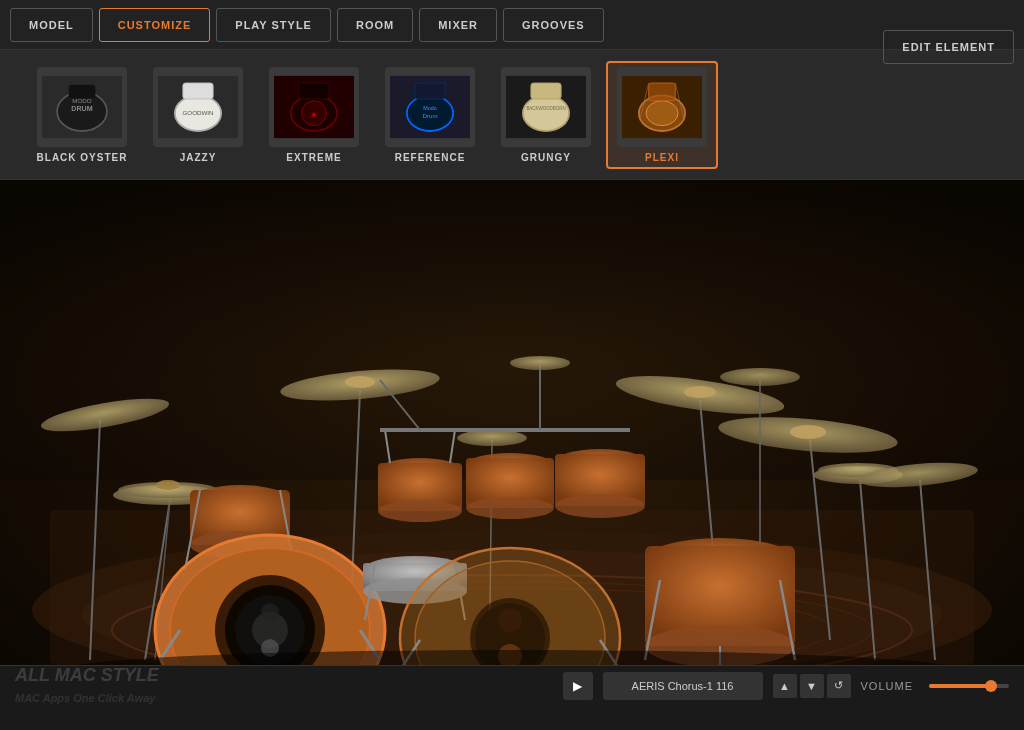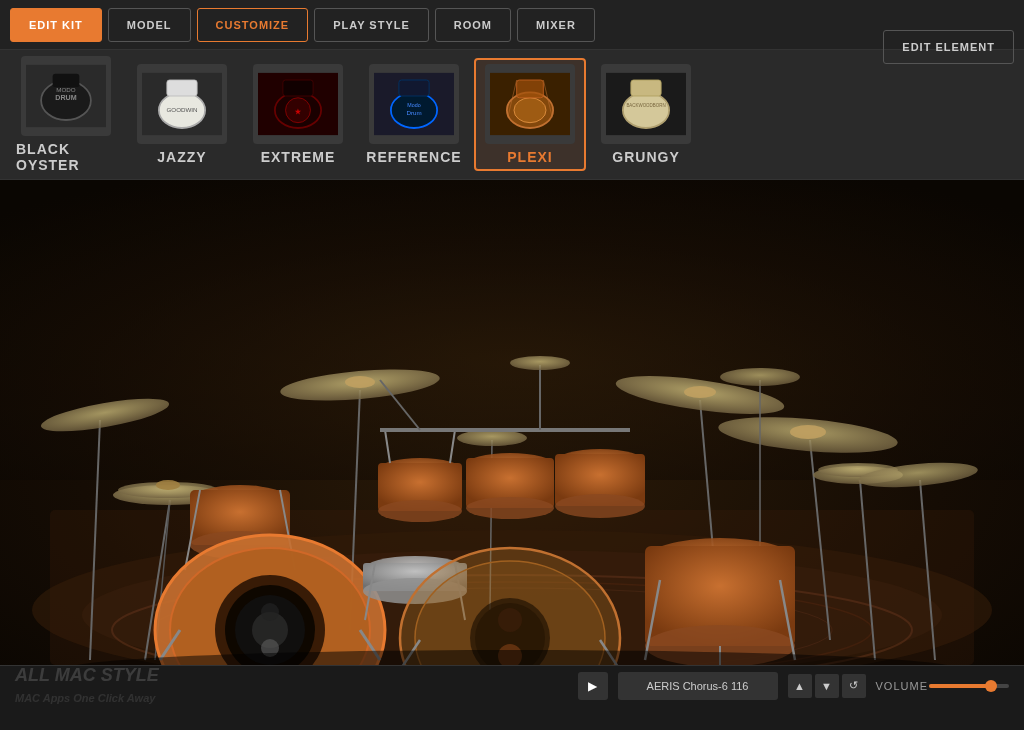--- a/index.html
+++ b/index.html
@@ -54,21 +54,21 @@
     }
     .nav-spacer { flex: 1; }
 
     
     #presets-row {
       width: 100%;
       height: 130px;
       background: #2a2a2a;
       display: flex;
       align-items: center;
-      padding: 8px 10px;
+      padding: 8px 26px;
       gap: 4px;
       border-bottom: 1px solid #333;
     }
     .preset-item {
       display: flex;
       flex-direction: column;
       align-items: center;
       cursor: pointer;
       padding: 4px 6px;
       border-radius: 4px;
@@ -88,21 +88,21 @@
       align-items: center;
       justify-content: center;
       overflow: hidden;
       position: relative;
     }
     .preset-thumb svg {
       width: 80px;
       height: 70px;
     }
     .preset-name {
-      font-size: 14px;
+      font-size: 10px;
       letter-spacing: 1px;
       color: #ccc;
       margin-top: 5px;
       text-transform: uppercase;
       font-weight: bold;
     }
     .preset-item.active .preset-name {
       color: #e87a30;
     }
 
@@ -168,21 +168,21 @@
       border: none;
       border-radius: 2px;
       color: #ccc;
       cursor: pointer;
       font-size: 11px;
       display: flex; align-items: center; justify-content: center;
     }
     .volume-section {
       display: flex;
       align-items: center;
-      gap: 1px;
+      gap: 16px;
       margin-left: auto;
     }
     .volume-label {
       font-size: 11px;
       letter-spacing: 1px;
       color: #999;
       text-transform: uppercase;
     }
     .volume-slider {
       width: 80px;
@@ -211,26 +211,26 @@
     .drum-scene {
       position: absolute;
       width: 100%;
       height: 100%;
     }
   </style>
 </head>
 <body>
 
 <div id="top-nav">
-  <button class="nav-btn edit-kit">EDIT KIT</button>
   <button class="nav-btn">MODEL</button>
   <button class="nav-btn active">CUSTOMIZE</button>
   <button class="nav-btn">PLAY STYLE</button>
   <button class="nav-btn">ROOM</button>
   <button class="nav-btn">MIXER</button>
+  <button class="nav-btn">GROOVES</button>
   <div class="nav-spacer"></div>
   <button class="nav-btn edit-element">EDIT ELEMENT</button>
 </div>
 
 <div id="presets-row">
 
   <div class="preset-item">
     <div class="preset-thumb">
       <svg viewBox="0 0 90 70" xmlns="http://www.w3.org/2000/svg">
         <rect width="90" height="70" fill="#2a2a2a"></rect>
@@ -275,45 +275,45 @@
         <rect width="90" height="70" fill="#1a1a2a"></rect>
         <ellipse cx="45" cy="42" rx="26" ry="20" fill="#001a30" stroke="#06f" stroke-width="2"></ellipse>
         <text x="45" y="38" text-anchor="middle" fill="#48f" font-size="6" font-family="Arial">Modo</text>
         <text x="45" y="47" text-anchor="middle" fill="#48f" font-size="7" font-family="Arial">Drum</text>
         <rect x="28" y="8" width="34" height="18" rx="3" fill="#111830" stroke="#036" stroke-width="1"></rect>
       </svg>
     </div>
     <span class="preset-name">REFERENCE</span>
   </div>
 
+
+  <div class="preset-item">
+    <div class="preset-thumb">
+      <svg viewBox="0 0 90 70" xmlns="http://www.w3.org/2000/svg">
+        <rect width="90" height="70" fill="#1a1a1a"></rect>
+        <ellipse cx="45" cy="42" rx="26" ry="20" fill="#d4c89a" stroke="#b0a070" stroke-width="2"></ellipse>
+        <text x="45" y="38" text-anchor="middle" fill="#7a6840" font-size="5" font-family="Arial">BACKWOODBORN</text>
+        <rect x="28" y="8" width="34" height="18" rx="3" fill="#c8b880" stroke="#b0a060" stroke-width="1"></rect>
+      </svg>
+    </div>
+    <span class="preset-name">GRUNGY</span>
+  </div>
 
   <div class="preset-item active">
     <div class="preset-thumb">
       <svg viewBox="0 0 90 70" xmlns="http://www.w3.org/2000/svg">
         <rect width="90" height="70" fill="#3a2000"></rect>
         <ellipse cx="45" cy="42" rx="26" ry="20" fill="rgba(180,100,20,0.6)" stroke="#c07030" stroke-width="2"></ellipse>
         <ellipse cx="45" cy="42" rx="18" ry="14" fill="rgba(200,120,30,0.4)" stroke="#e09040" stroke-width="1"></ellipse>
         <rect x="30" y="8" width="30" height="20" rx="3" fill="rgba(160,80,10,0.7)" stroke="#c06020" stroke-width="1"></rect>
         <line x1="30" y1="8" x2="20" y2="50" stroke="#c07030" stroke-width="1" opacity="0.6"></line>
         <line x1="60" y1="8" x2="70" y2="50" stroke="#c07030" stroke-width="1" opacity="0.6"></line>
       </svg>
     </div>
     <span class="preset-name">PLEXI</span>
-  </div>
-
-  <div class="preset-item">
-    <div class="preset-thumb">
-      <svg viewBox="0 0 90 70" xmlns="http://www.w3.org/2000/svg">
-        <rect width="90" height="70" fill="#1a1a1a"></rect>
-        <ellipse cx="45" cy="42" rx="26" ry="20" fill="#d4c89a" stroke="#b0a070" stroke-width="2"></ellipse>
-        <text x="45" y="38" text-anchor="middle" fill="#7a6840" font-size="5" font-family="Arial">BACKWOODBORN</text>
-        <rect x="28" y="8" width="34" height="18" rx="3" fill="#c8b880" stroke="#b0a060" stroke-width="1"></rect>
-      </svg>
-    </div>
-    <span class="preset-name">GRUNGY</span>
   </div>
 </div>
 
 <div id="drum-area">
   <svg class="drum-scene" viewBox="0 0 1024 485" xmlns="http://www.w3.org/2000/svg" preserveAspectRatio="xMidYMid slice">
 
     <defs>
       <radialGradient id="bgGrad" cx="50%" cy="60%" r="70%">
         <stop offset="0%" stop-color="#2a1a08"></stop>
         <stop offset="60%" stop-color="#150c04"></stop>
@@ -467,21 +467,21 @@
 </div>
 
 <div id="bottom-bar">
   <div class="watermark">
     <span>ALL MAC STYLE</span>
     <br><small style="font-size:11px; color:rgba(255,255,255,0.1);">MAC Apps One Click Away</small>
   </div>
 
   <button class="play-btn">▶</button>
 
-  <div class="track-name">AERIS Chorus-6 116</div>
+  <div class="track-name">AERIS Chorus-1 116</div>
 
   <div class="transport-controls">
     <button class="transport-btn">▲</button>
     <button class="transport-btn">▼</button>
     <button class="transport-btn">↺</button>
   </div>
 
   <div class="volume-section">
     <span class="volume-label">VOLUME</span>
     <div class="volume-slider">

